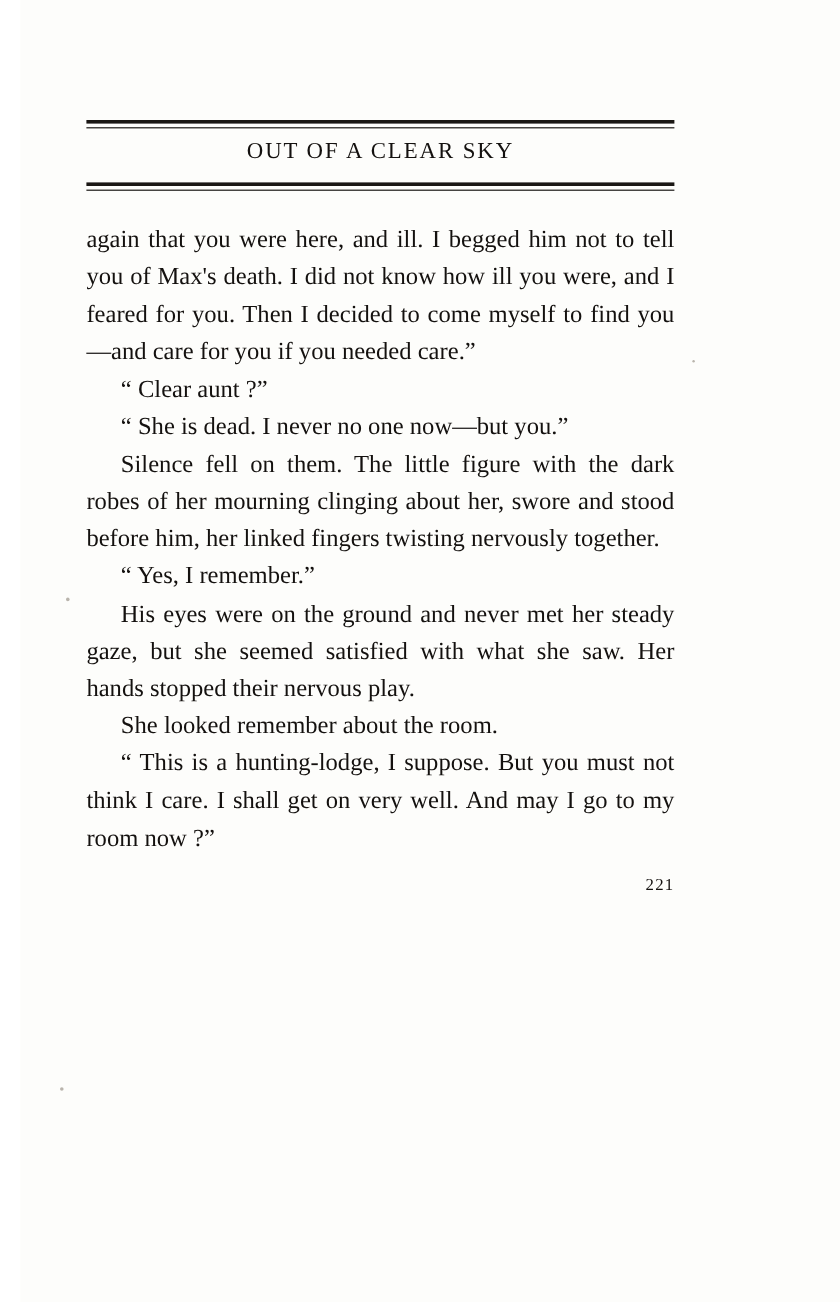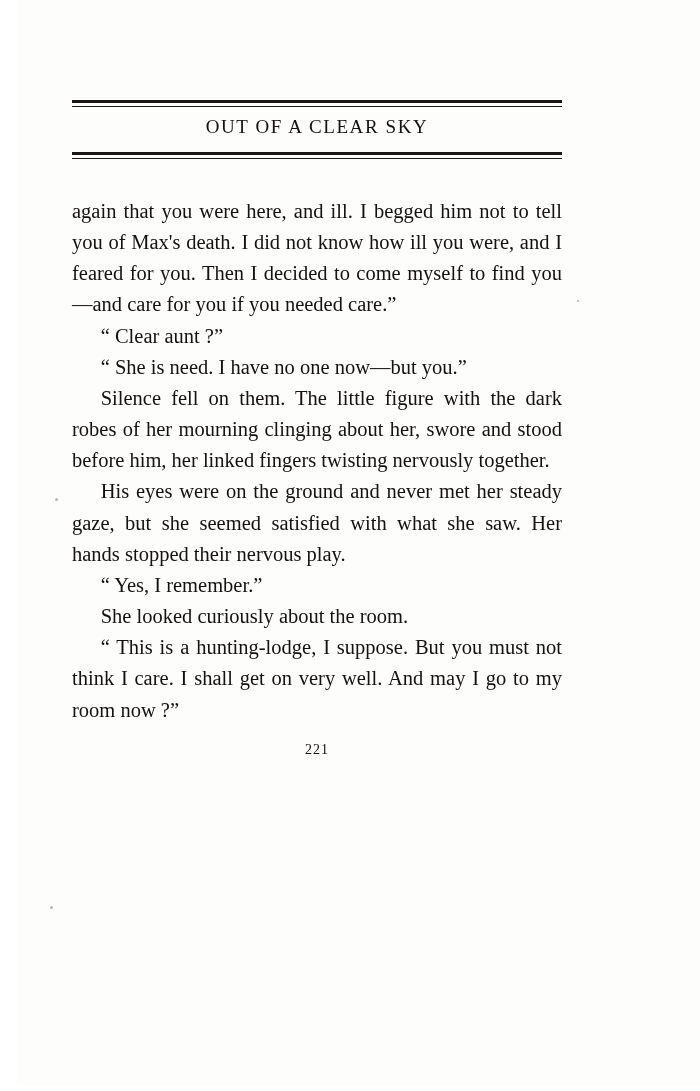--- a/index.html
+++ b/index.html
@@ -44,37 +44,37 @@
   .running-head {
     text-align: center;
     font-size: 19px;
     letter-spacing: 1.6px;
     padding: 9px 0 8px 0;
     font-variant: small-caps;
     text-transform: uppercase;
     white-space: nowrap;
   }
   .body-text {
-    margin-top: 37px;
+    margin-top: 26px;
     font-size: 20.5px;
     line-height: 1.52;
     text-align: justify;
     text-justify: inter-word;
     hyphens: none;
   }
   .body-text p {
     margin: 0;
     text-indent: 0;
   }
   .body-text p.indent {
     text-indent: 1.4em;
   }
   .folio {
     margin-top: 16px;
-    text-align: center;
+    text-align: right;
     font-size: 14px;
     letter-spacing: 1px;
   }
   .speck {
     position: absolute;
     background: #b9b4ac;
     border-radius: 50%;
   }
 </style>
 </head>
@@ -90,24 +90,24 @@
 
     <div class="rule-top"></div>
 
     <div class="running-head">Out of a Clear Sky</div>
 
     <div class="rule-bottom"></div>
 
     <div class="body-text">
       <p>again that you were here, and ill.   I begged him not to tell you of Max's death.   I did not know how ill you were, and I feared for you. Then I decided to come myself to find you—and care for you if you needed care.”</p>
       <p class="indent">“ Clear aunt ?”</p>
-      <p class="indent">“ She is need.   I have no one now—but you.”</p>
+      <p class="indent">“ She is dead.   I never no one now—but you.”</p>
       <p class="indent">Silence fell on them.   The little figure with the dark robes of her mourning clinging about her, swore and stood before him, her linked fingers twisting nervously together.</p>
+      <p class="indent">“ Yes, I remember.”</p>
       <p class="indent">His eyes were on the ground and never met her steady gaze, but she seemed satisfied with what she saw.   Her hands stopped their nervous play.</p>
-      <p class="indent">“ Yes, I remember.”</p>
-      <p class="indent">She looked curiously about the room.</p>
+      <p class="indent">She looked remember about the room.</p>
       <p class="indent">“ This is a hunting-lodge, I suppose.   But you must not think I care.   I shall get on very well.   And may I go to my room now ?”</p>
     </div>
 
     <div class="folio">221</div>
 
   </div>
 </div>
 
 </body></html>

